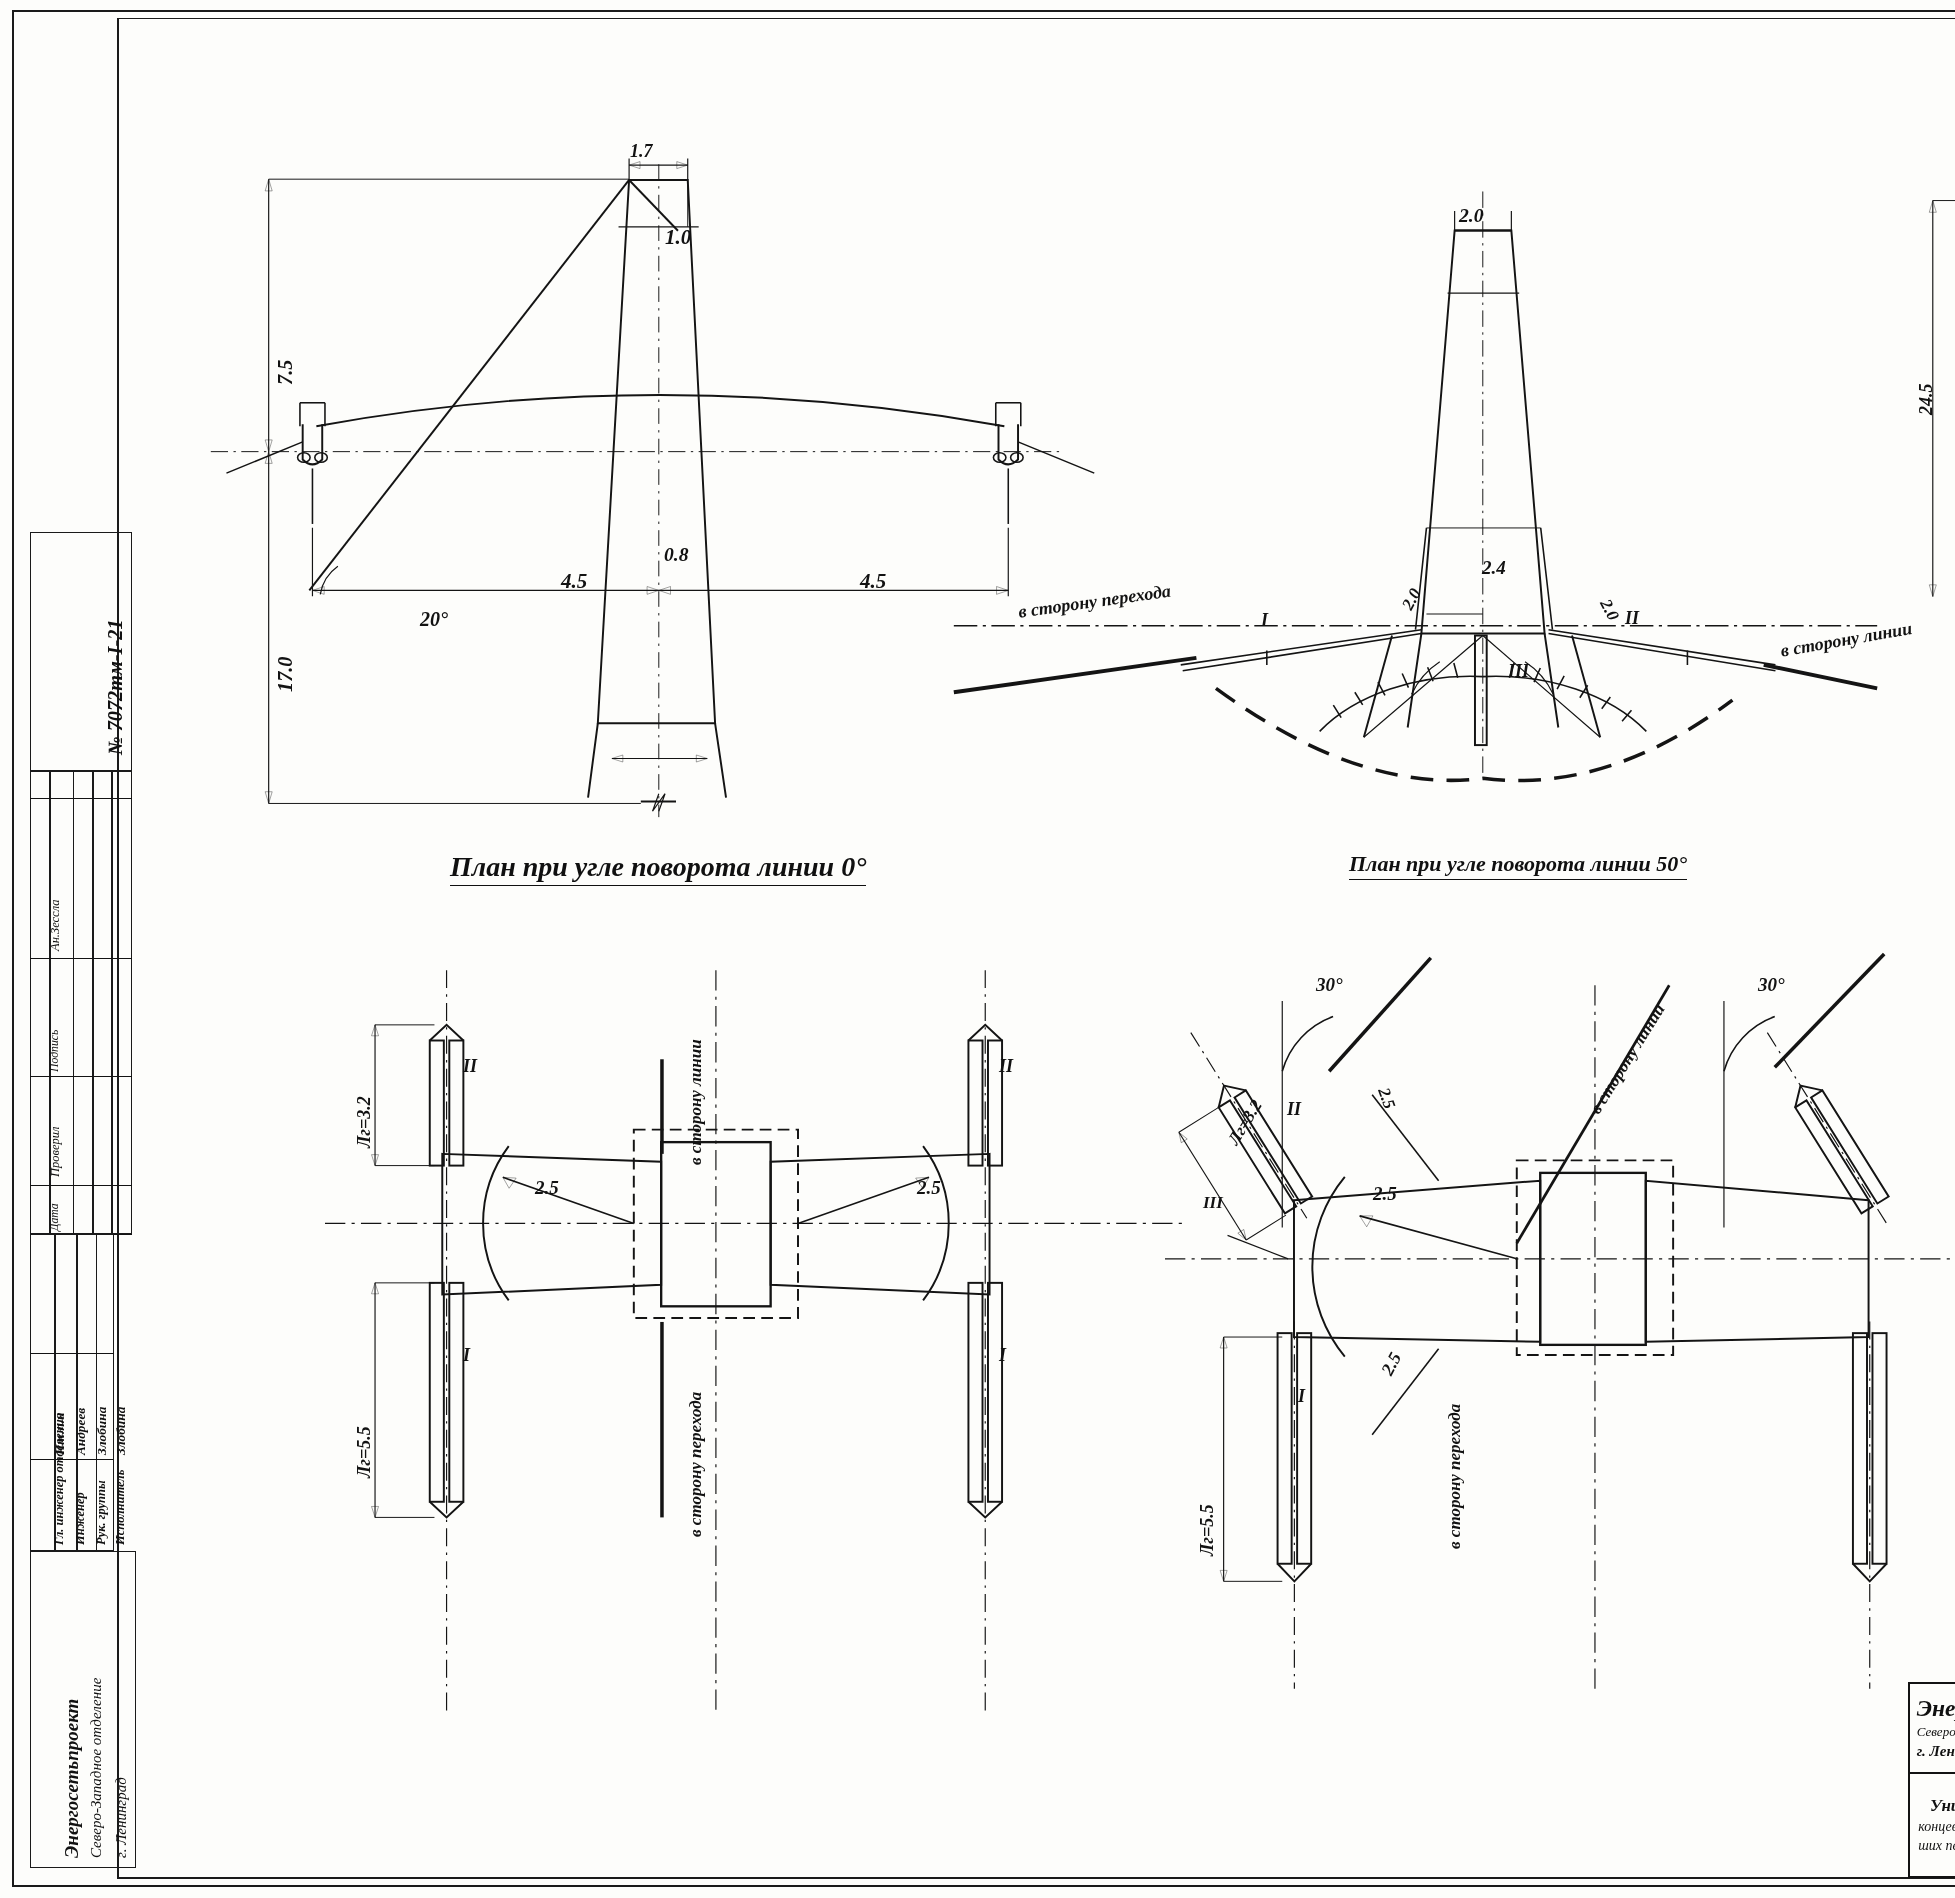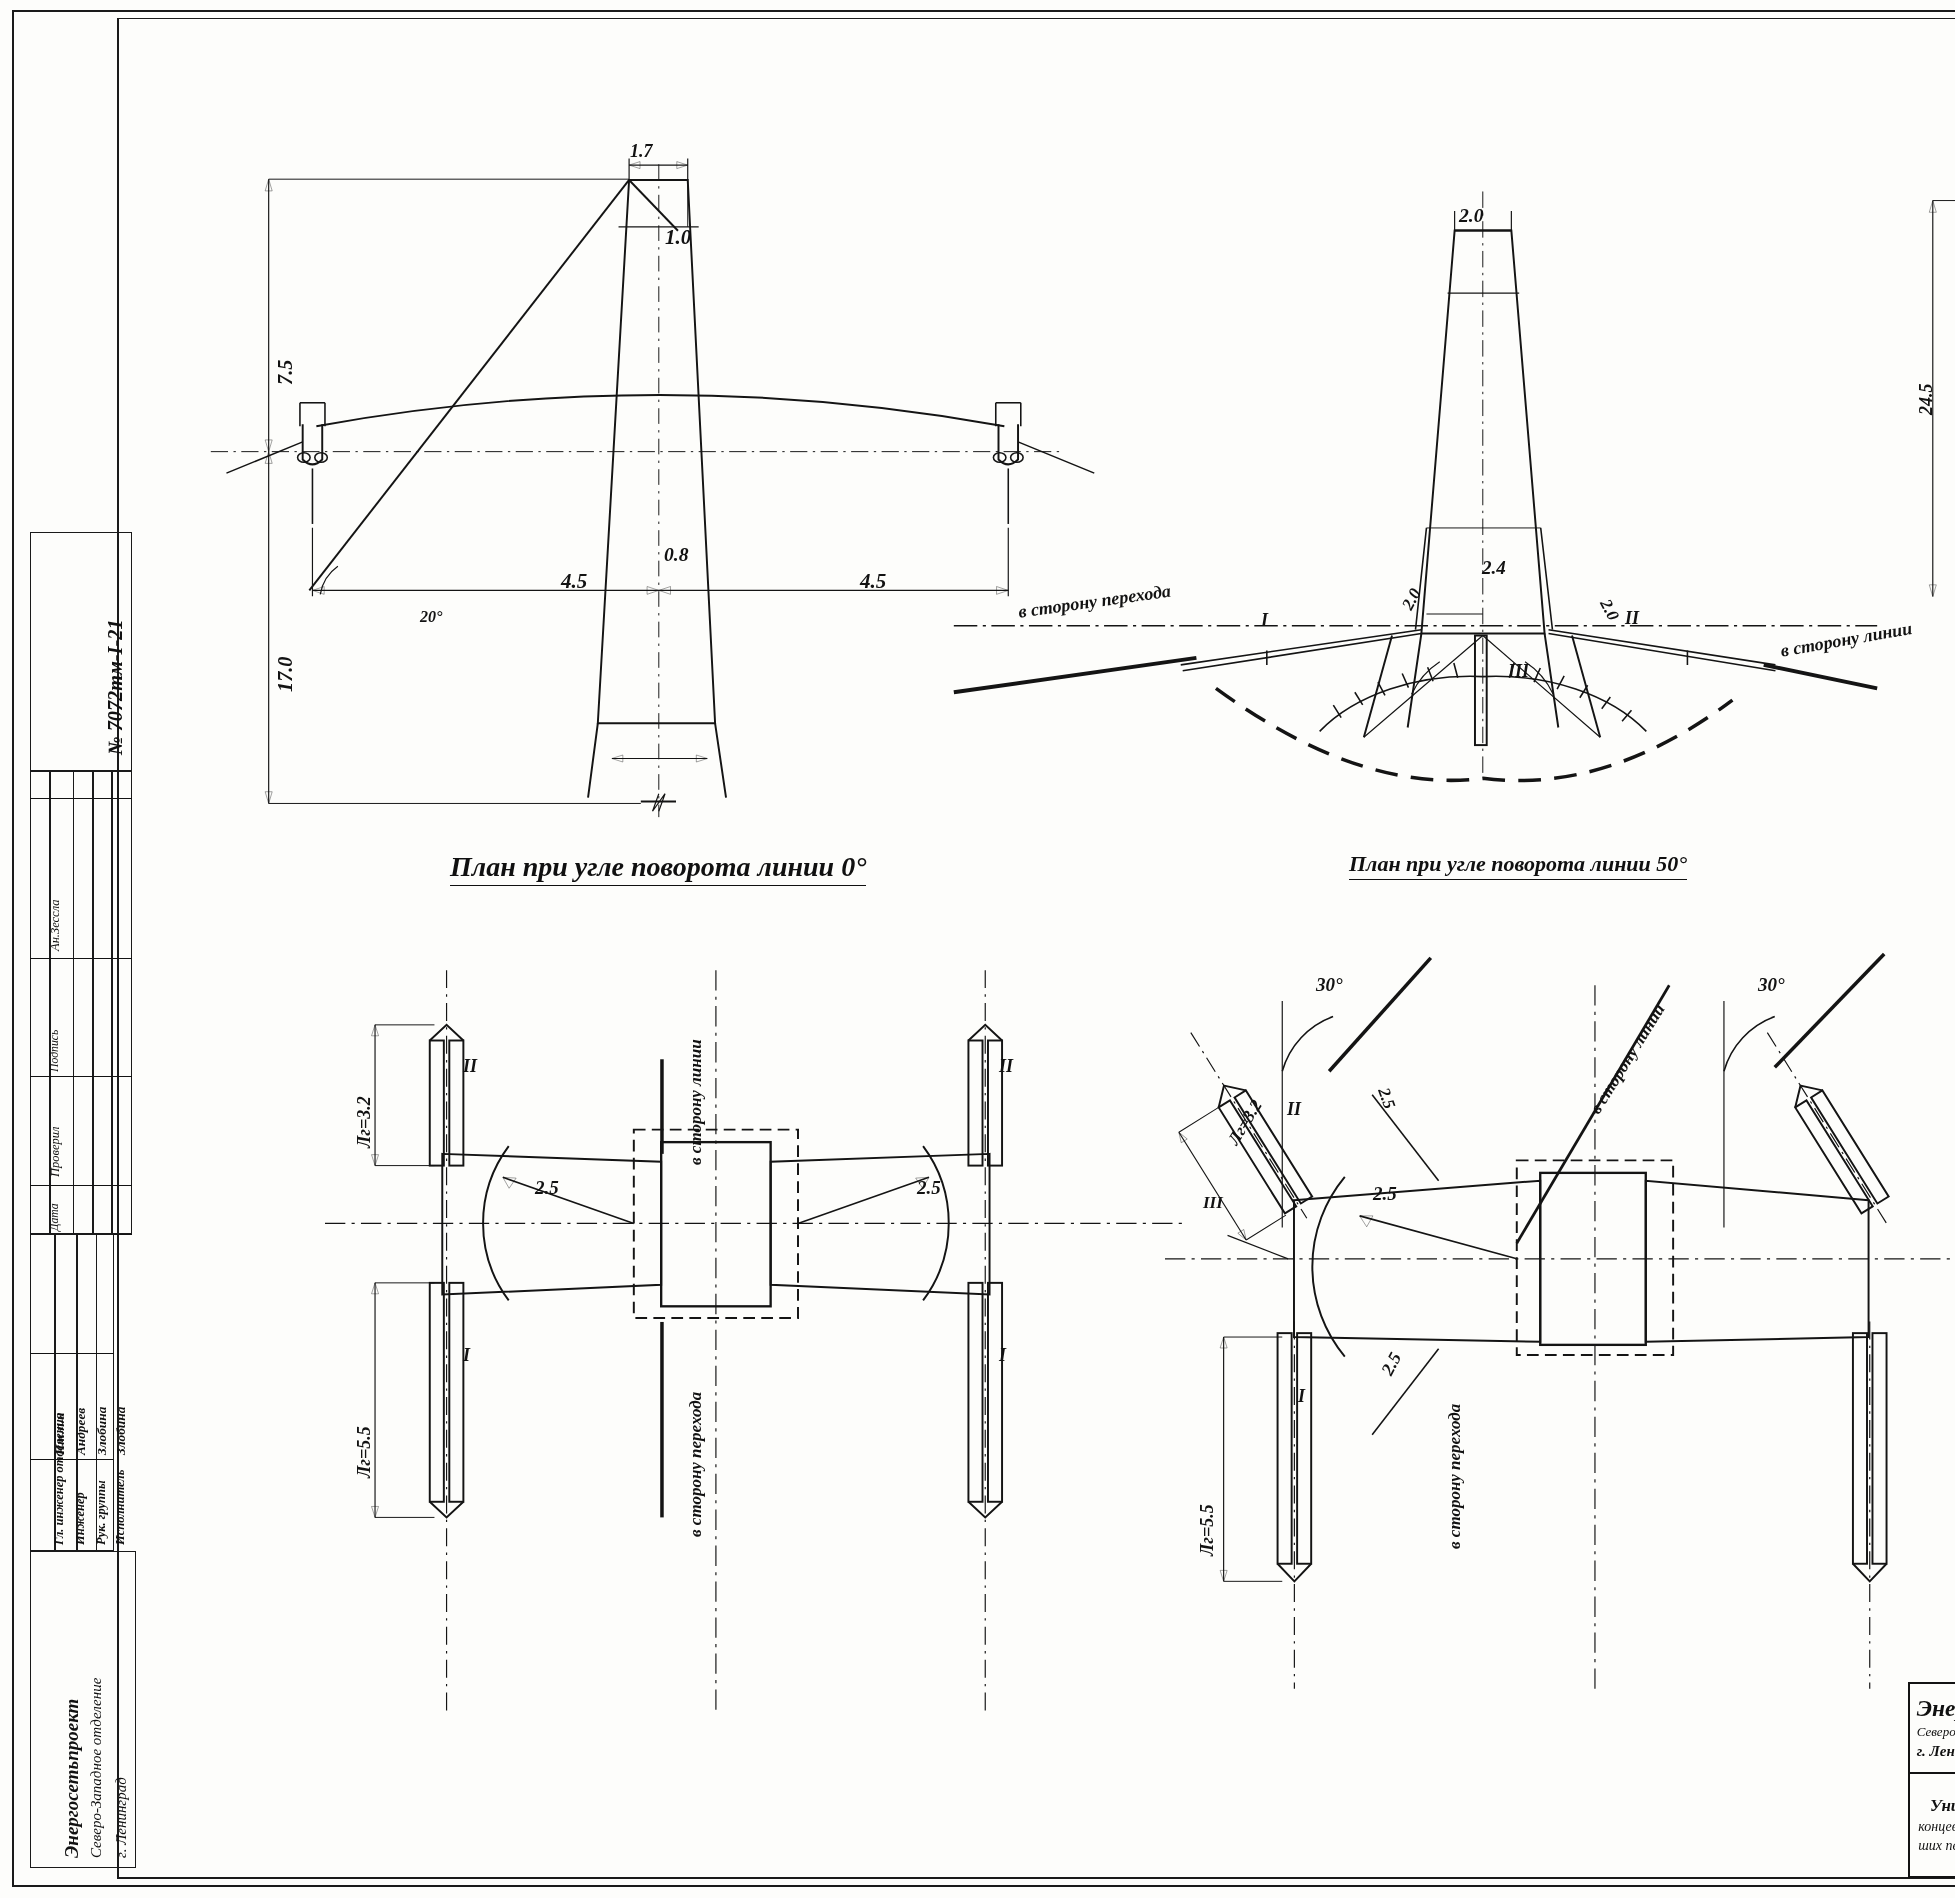--- a/index.html
+++ b/index.html
@@ -146,21 +146,21 @@
 
     <path class="s-line" d="M300,1190 A 110 110 0 0 1 345 1118" stroke-width="3"></path>
   </svg>
   <div class="dim-txt" style="left:630px;top:141px;font-size:18px;">1.7</div>
   <div class="dim-txt" style="left:665px;top:181px;font-size:21px;margin-top:44px;">1.0</div>
   <div class="dim-txt" style="left:274px;top:385px;font-size:20.3px;transform:rotate(-90deg);transform-origin:0 0;">7.5</div>
   <div class="dim-txt" style="left:274px;top:692px;font-size:20.3px;transform:rotate(-90deg);transform-origin:0 0;">17.0</div>
   <div class="dim-txt" style="left:561px;top:569px;font-size:21px;">4.5</div>
   <div class="dim-txt" style="left:860px;top:569px;font-size:21px;">4.5</div>
   <div class="dim-txt" style="left:664px;top:544px;font-size:19.6px;">0.8</div>
-  <div class="dim-txt" style="left:420px;top:608px;font-size:16px;">20°</div>
+  <div class="dim-txt" style="left:420px;top:608px;font-size:20px;">20°</div>
 
   <svg width="939" height="626" style="left:946px;top:168px;" viewBox="0 0 2400 1600">
 
     <path class="s-line" d="M1300,160 L1445,160 L1530,1190 L1215,1190 Z" stroke-width="5"></path>
     <path class="s-line" d="M1215,1190 L1180,1430 M1530,1190 L1565,1430" stroke-width="5"></path>
     <path class="s-line" d="M1300,160 L1445,160" stroke-width="5"></path>
     <path class="s-line" d="M1282,320 L1465,320" stroke-width="3"></path>
     <path class="s-line" d="M1228,920 L1520,920" stroke-width="2.5"></path>
 
     <path class="s-line" d="M1372,60 L1372,1560" stroke-width="2.5" stroke-dasharray="42,14,6,14"></path>

